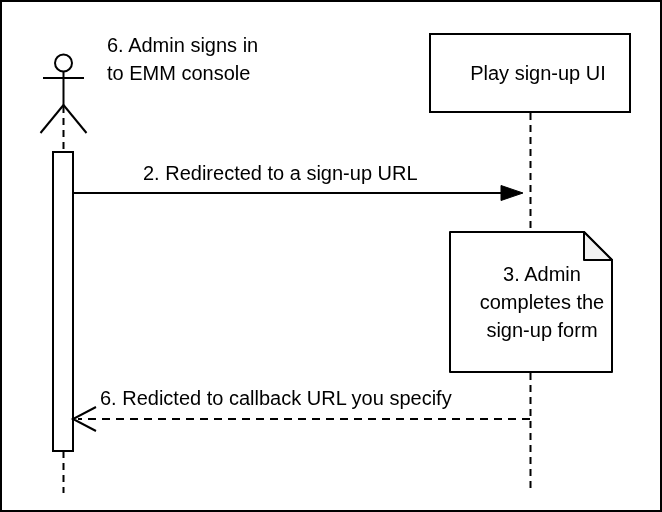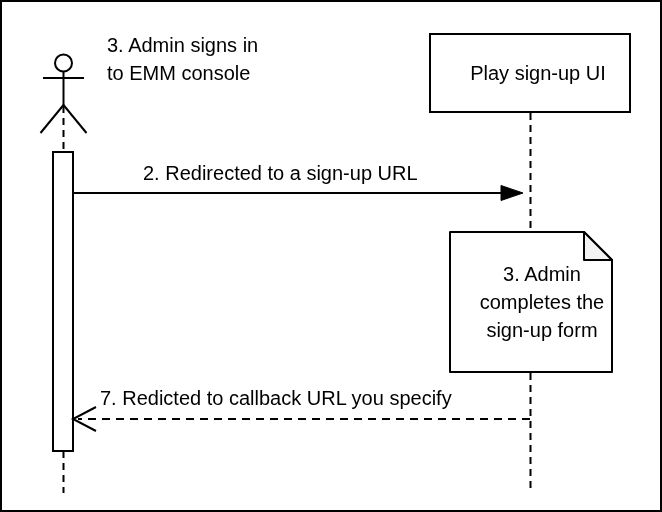--- a/index.html
+++ b/index.html
@@ -88,26 +88,26 @@
     <path d="M448,230 L582,230 L610,258 L610,370 L448,370 Z" fill="#ffffff" stroke="#000000" stroke-width="2" stroke-linejoin="round"></path>
     <path d="M582,230 L582,258 L610,258 Z" fill="#f2f2f2" stroke="#000000" stroke-width="2" stroke-linejoin="round"></path>
 
     <line x1="72" y1="191" x2="502" y2="191" stroke="#000000" stroke-width="2"></line>
     <polygon points="521,191 499,183.5 499,198.5" fill="#000000" stroke="#000000" stroke-width="1"></polygon>
 
     <line x1="528" y1="417" x2="76" y2="417" stroke="#000000" stroke-width="2" stroke-dasharray="8 6"></line>
     <polyline points="94,405 71,417 94,429" fill="none" stroke="#000000" stroke-width="2"></polyline>
   </svg>
 
-  <div class="label" style="left:105px; top:29px;">3. Admin signs in
+  <div class="label" style="left:105px; top:29px;">6. Admin signs in
 to EMM console</div>
 
   <div class="box-label">Play sign-up UI</div>
 
   <div class="label msg-label" style="left:141px; top:159px;">2. Redirected to a sign-up URL</div>
 
   <div class="note-label">3. Admin
 completes the
 sign-up form</div>
 
-  <div class="label msg-label" style="left:98px; top:384px;">7. Redicted to callback URL you specify</div>
+  <div class="label msg-label" style="left:98px; top:384px;">6. Redicted to callback URL you specify</div>
 
 </div>
 
 </body></html>

